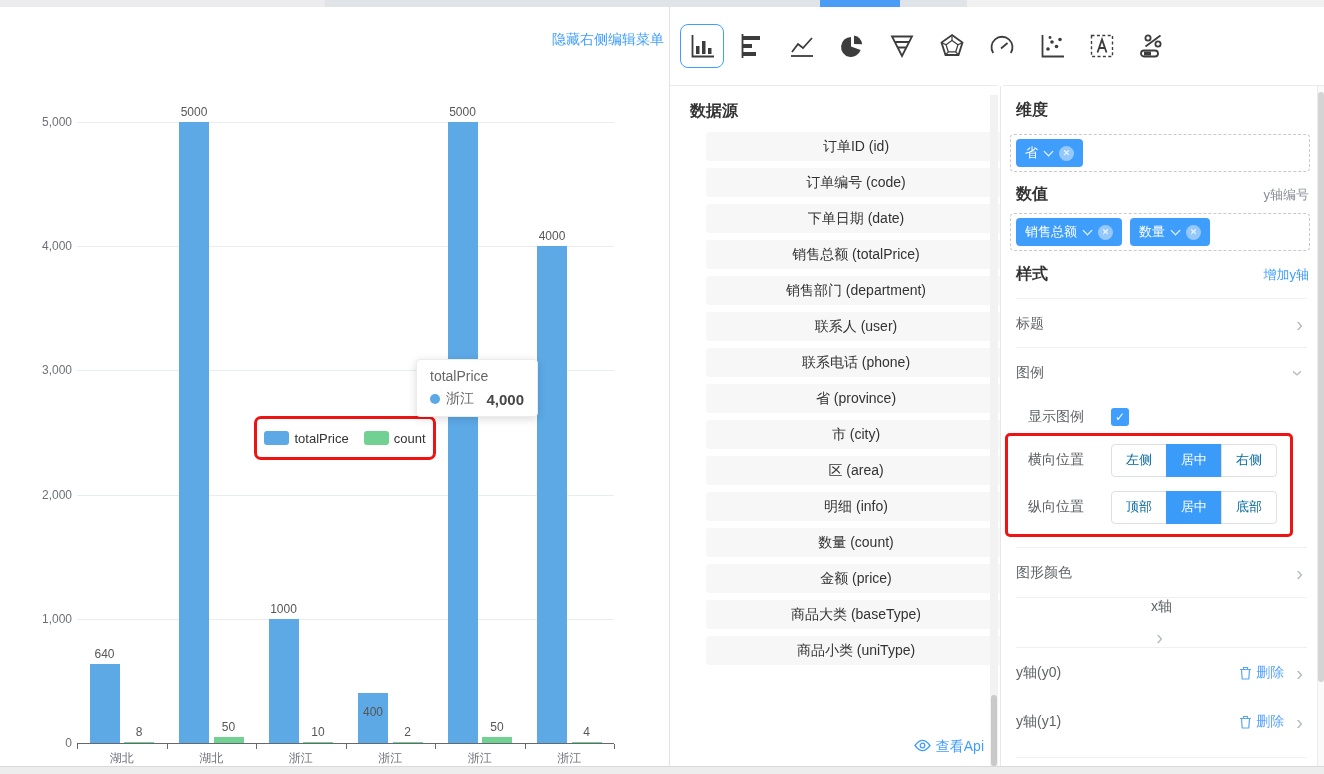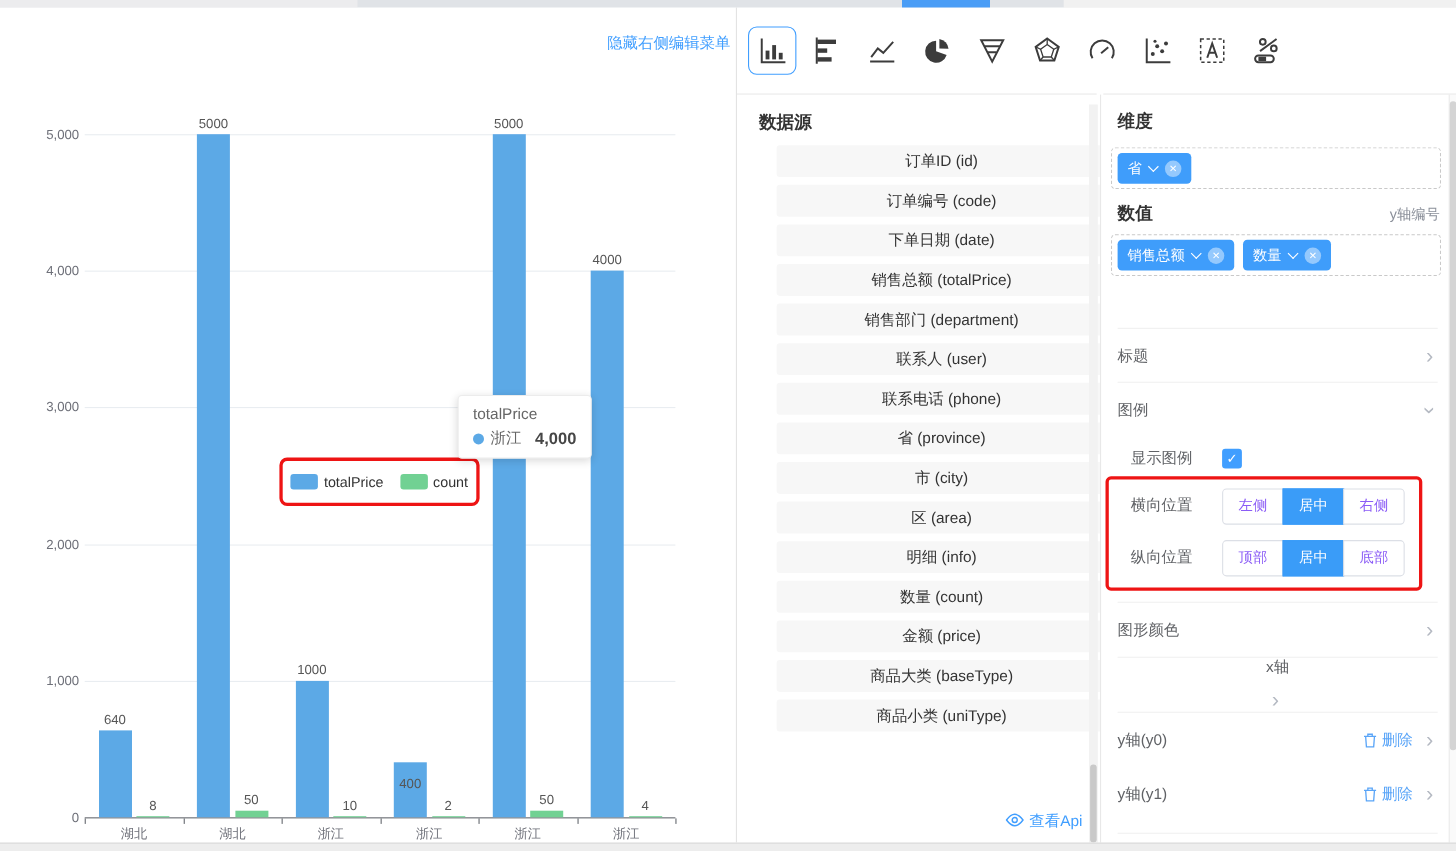--- a/index.html
+++ b/index.html
@@ -72,21 +72,21 @@
   .bt { border-top:1px solid #f0f0f0; left:15px; right:10px; }
   .chev-r { color:#b4b9c2; font-size:20px; line-height:1; margin-right:4px; }
   .chev-r::after { content:"›"; }
   .chev-d { color:#b4b9c2; font-size:20px; line-height:1; margin-right:4px; display:inline-block; transform:rotate(90deg); }
   .chev-d::after { content:"›"; }
   .sub-row { position:absolute; left:27px; display:flex; align-items:center; font-size:14px; color:#606266; }
   .cb { width:18px; height:18px; background:#409eff; border-radius:3px; color:#fff; font-size:12px; display:flex; align-items:center; justify-content:center; cursor:pointer; }
   .cb::after { content:"✓"; }
   .pos-label { width:83px; }
   .seg { display:flex; }
-  .seg-btn { width:56px; height:33px; background:#fff; border:1px solid #dcdfe6; font-size:13px; color:#8b5cf6; margin-left:-1px; cursor:pointer; display:flex; align-items:center; justify-content:center; font-family:inherit; }
+  .seg-btn { width:56px; height:33px; background:#fff; border:1px solid #dcdfe6; font-size:13px; color:#0369a1; margin-left:-1px; cursor:pointer; display:flex; align-items:center; justify-content:center; font-family:inherit; }
   .seg-btn:first-child { border-radius:4px 0 0 4px; margin-left:0; }
   .seg-btn:last-child { border-radius:0 4px 4px 0; }
   .seg-btn.active { background:#3a9cf8; border-color:#3a9cf8; color:#fff; }
   .red-box { position:absolute; left:4px; top:347px; width:288px; height:104px; border:3px solid #ee1414; border-radius:5px; z-index:3; pointer-events:none; }
   .del-group { display:flex; align-items:center; gap:4px; color:#5aa5f8; font-size:14px; margin-right:2px; }
   .del-wrap { display:flex; align-items:center; gap:10px; }
   .partial-row { position:absolute; left:15px; right:10px; top:671px; height:9px; border-top:1px solid #f0f0f0; overflow:hidden; }
   .set-scroll-track { position:absolute; left:1317px; top:86px; width:7px; height:680px; background:#fafafa; border-left:1px solid #ececec; }
   .set-scroll-thumb { position:absolute; left:1318px; top:92px; width:6px; height:590px; background:#d4d4d4; border-radius:3px; }
 </style>
@@ -301,20 +301,24 @@
           <span class="tag-chev"></span>
           <span class="tag-close"></span>
         </span>
         <span class="tag">
           <span>数量</span>
           <span class="tag-chev"></span>
           <span class="tag-close"></span>
         </span>
       </div>
 
+    <div class="row-between" style="top:178px;">
+      <span class="sec-title">样式</span>
+      <span class="link">增加y轴</span>
+    </div>
 
     <div class="style-row bt" style="top:212px;">
       <span>标题</span>
       <span class="chev-r"></span>
     </div>
     <div class="style-row bt" style="top:261px;">
       <span>图例</span>
       <span class="chev-d"></span>
     </div>
 

